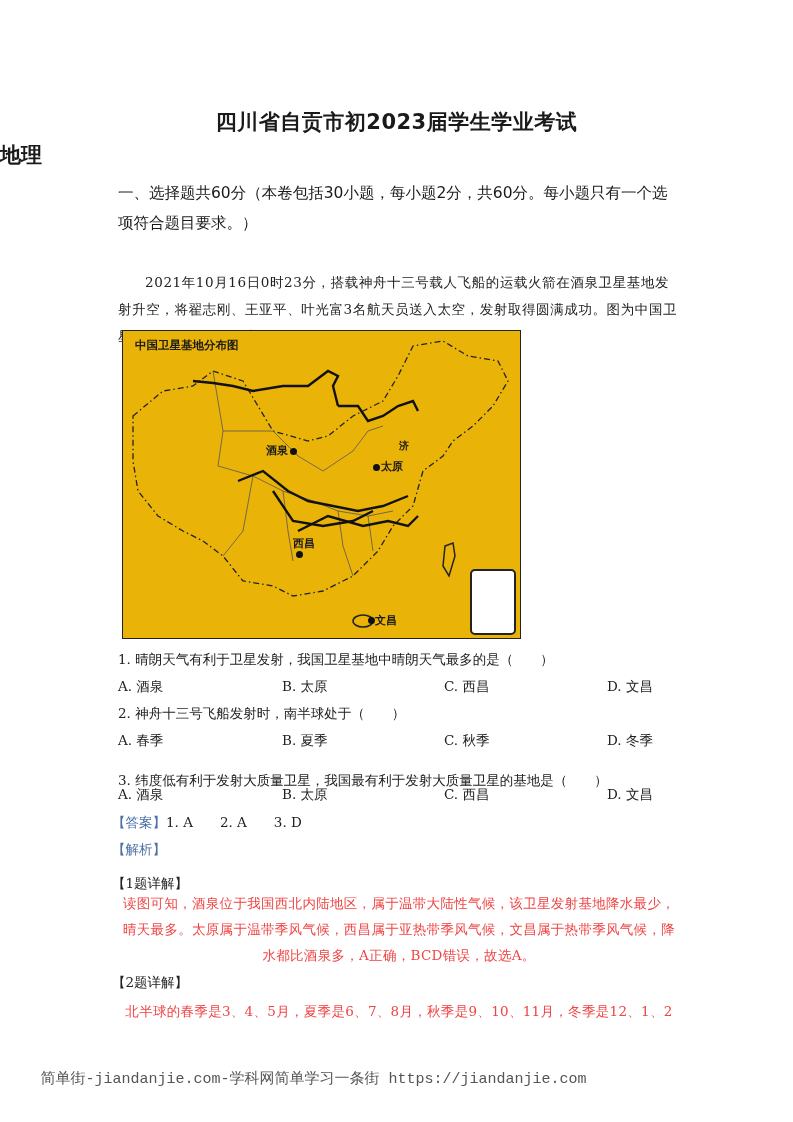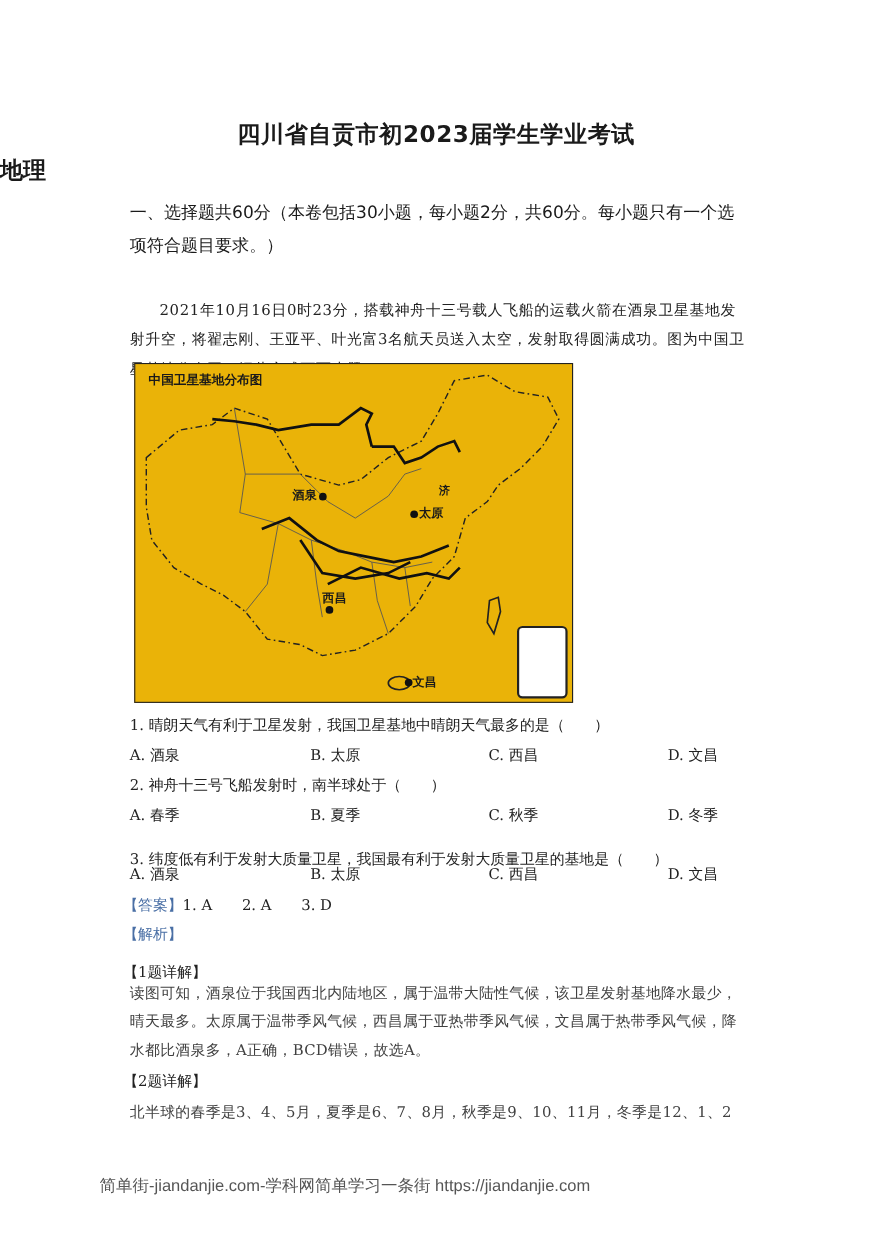--- a/index.html
+++ b/index.html
@@ -10,22 +10,22 @@
   .intro{position:absolute;left:118px;width:562px;top:238px;font-size:13.5px;line-height:27px;text-indent:27px;color:#222;letter-spacing:0.6px;margin-top:31px;}
   .map{position:absolute;left:122px;top:330px;width:397px;height:307px;border:1.5px solid #222;background:#eab308;overflow:hidden;}
   .map-title{position:absolute;left:12px;top:7px;font-size:11.5px;font-weight:bold;font-family:"DejaVu Sans","Liberation Sans",sans-serif;}
   .map svg{position:absolute;left:0;top:0;}
   .city{position:absolute;font-size:11px;font-family:"DejaVu Sans","Liberation Sans",sans-serif;font-weight:bold;}
   .dot{position:absolute;width:7px;height:7px;border-radius:50%;background:#111;}
   .inset{position:absolute;right:4px;bottom:3px;width:42px;height:62px;border:2px solid #222;border-radius:5px;background:#fff;}
   .q{position:absolute;left:118px;font-size:13.5px;color:#222;}
   .opt{position:absolute;font-size:13.5px;color:#222;}
   .tag{color:#4a6fa5;}
-  .p{position:absolute;left:118px;width:562px;font-size:13.5px;line-height:26px;color:#404040;letter-spacing:0.3px;}
-  .footer{position:absolute;left:0;width:627px;text-align:center;top:1069px;font-size:15px;color:#555;font-family:Liberation Sans, sans-serif;}
+  .p{position:absolute;left:118px;width:562px;font-size:13.5px;line-height:26px;color:#ef4444;letter-spacing:0.3px;text-align:center;}
+  .footer{position:absolute;left:0;width:627px;text-align:center;top:1069px;font-size:15px;color:#555;font-family:Liberation Mono, monospace;}
 </style>
 </head>
 <body>
 
 <div class="title">四川省自贡市初2023届学生学业考试</div>
 <div class="subtitle">地理</div>
 <div class="section">一、选择题共60分（本卷包括30小题，每小题2分，共60分。每小题只有一个选项符合题目要求。）</div>
 <div class="intro">2021年10月16日0时23分，搭载神舟十三号载人飞船的运载火箭在酒泉卫星基地发射升空，将翟志刚、王亚平、叶光富3名航天员送入太空，发射取得圆满成功。图为中国卫星基地分布图。据此完成下面小题。</div>
 
 <div class="map">

